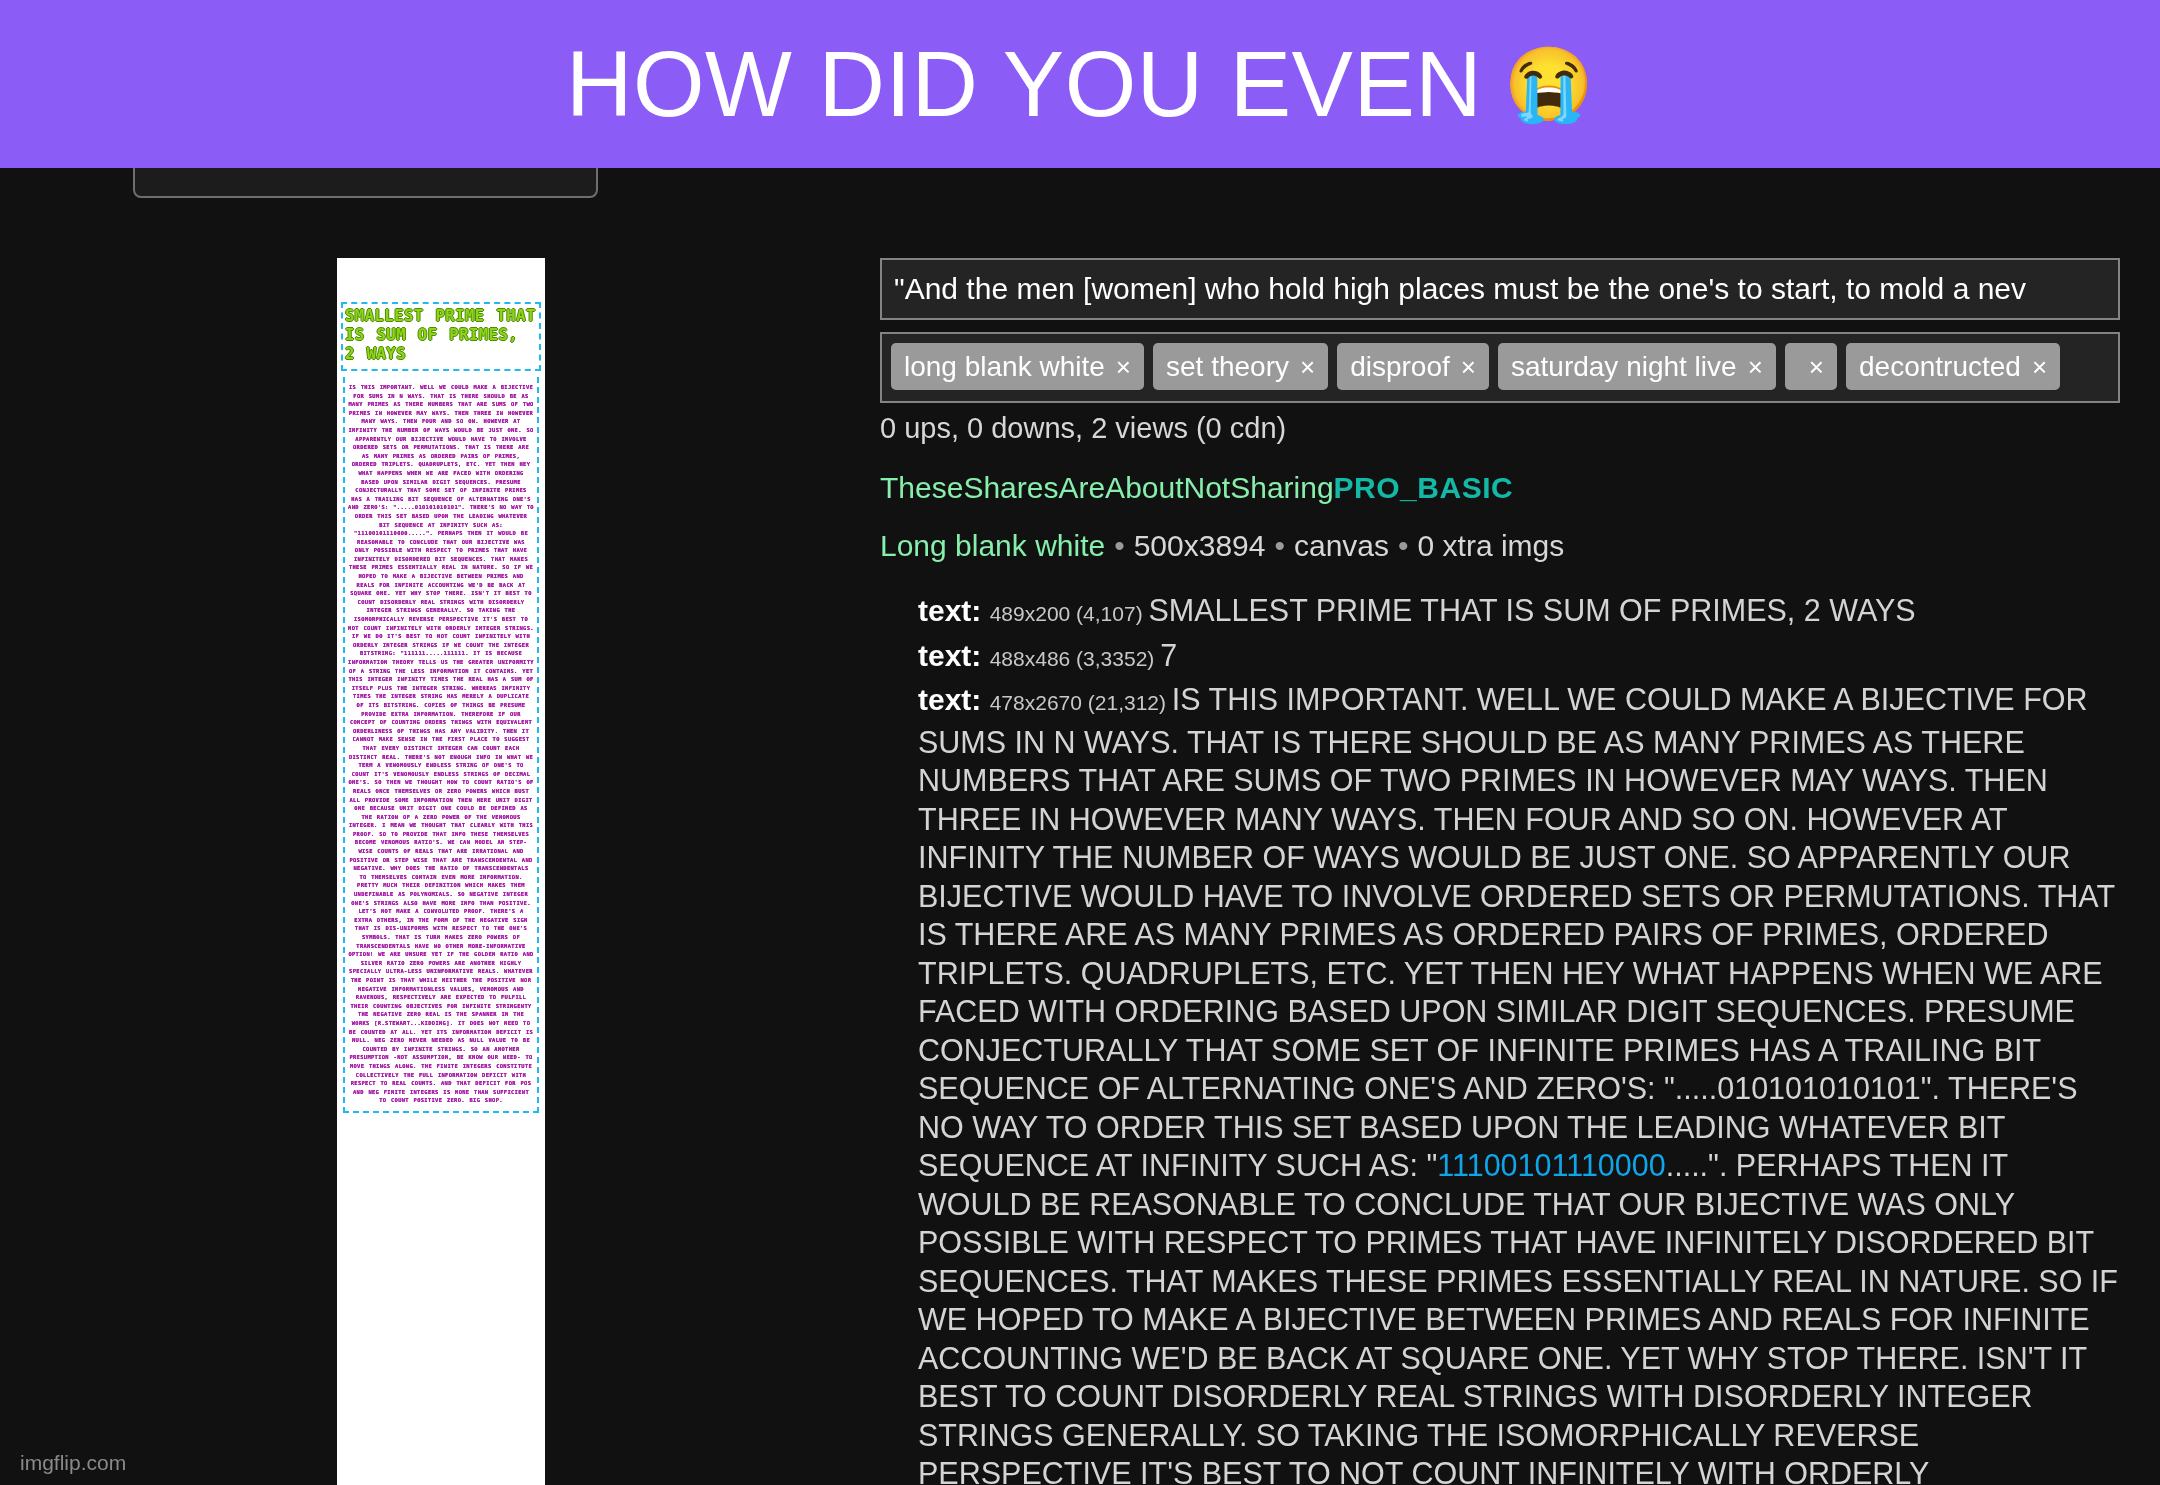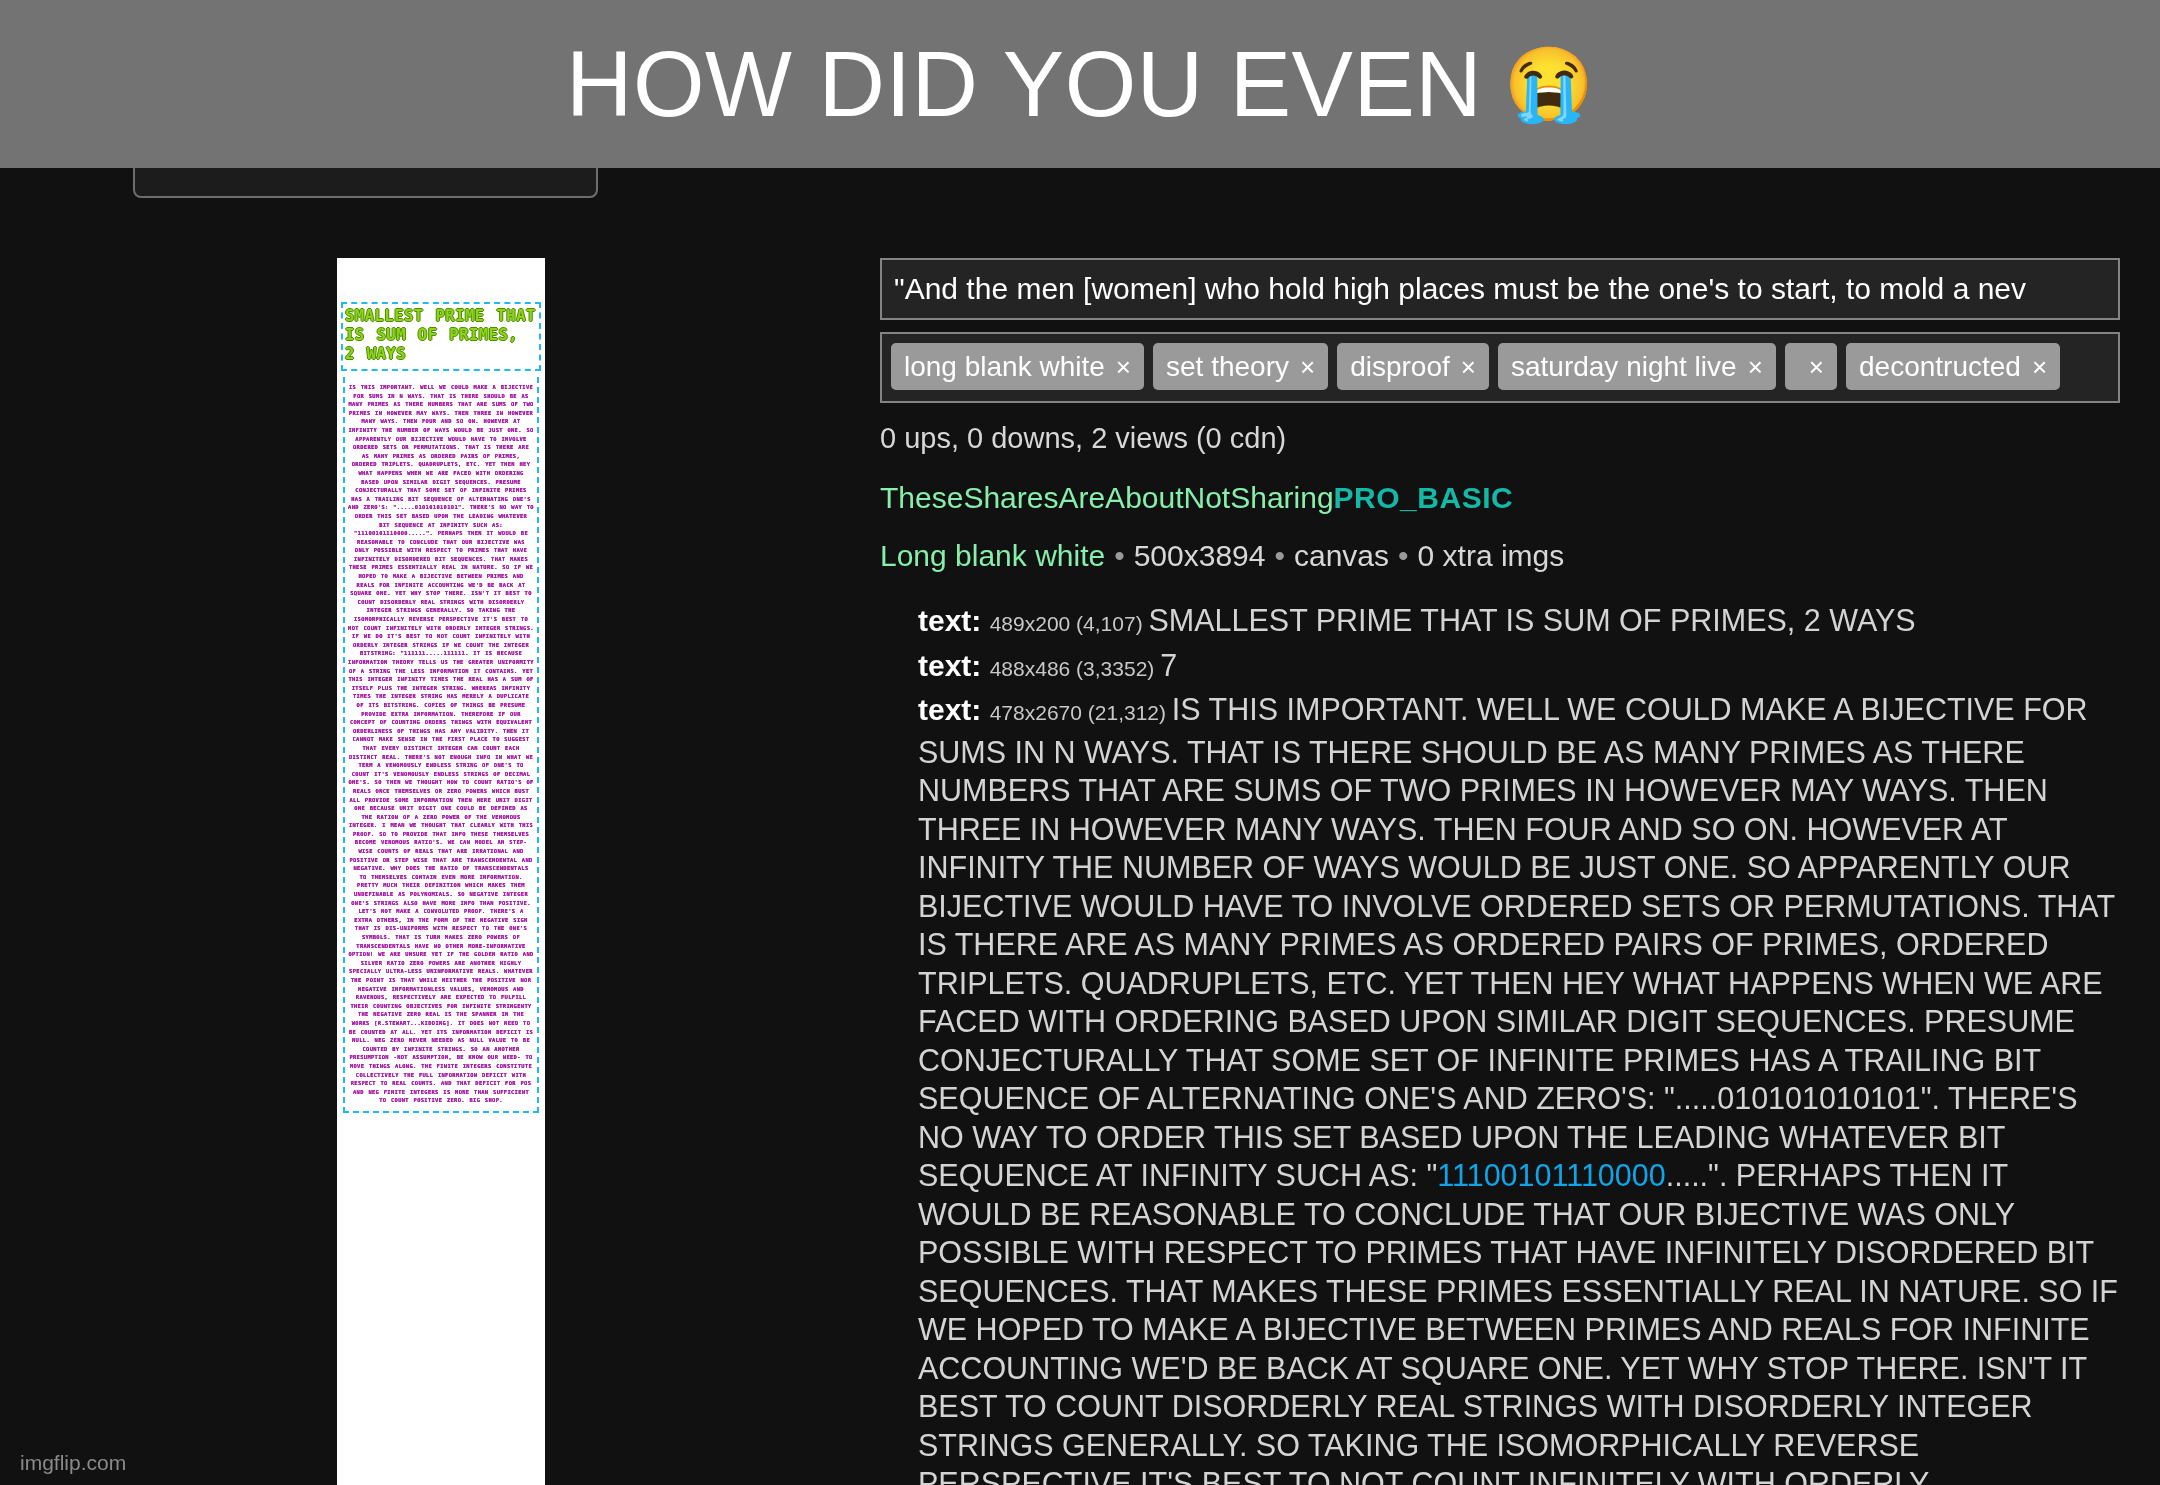--- a/index.html
+++ b/index.html
@@ -16,21 +16,21 @@
     height: 1485px;
     background: #111111;
   }
 
   
   #meme-header {
     position: absolute;
     left: 0; top: 0;
     width: 2160px;
     height: 168px;
-    background: #737373;
+    background: #8b5cf6;
     display: flex;
     align-items: center;
     justify-content: center;
     overflow: hidden;
     z-index: 5;
   }
   #meme-title {
     color: #ffffff;
     font-size: 92px;
     line-height: 1;
@@ -157,21 +157,21 @@
     white-space: nowrap;
   }
   .tag-x {
     margin-left: 11px;
     font-size: 26px;
     line-height: 26px;
     color: #ffffff;
   }
 
   #stats-line {
-    margin-top: 18px;
+    margin-top: 8px;
     color: #d7d7d7;
     font-size: 29px;
     line-height: 34px;
   }
   #user-line {
     margin-top: 26px;
     font-size: 30px;
     line-height: 34px;
     white-space: nowrap;
   }

